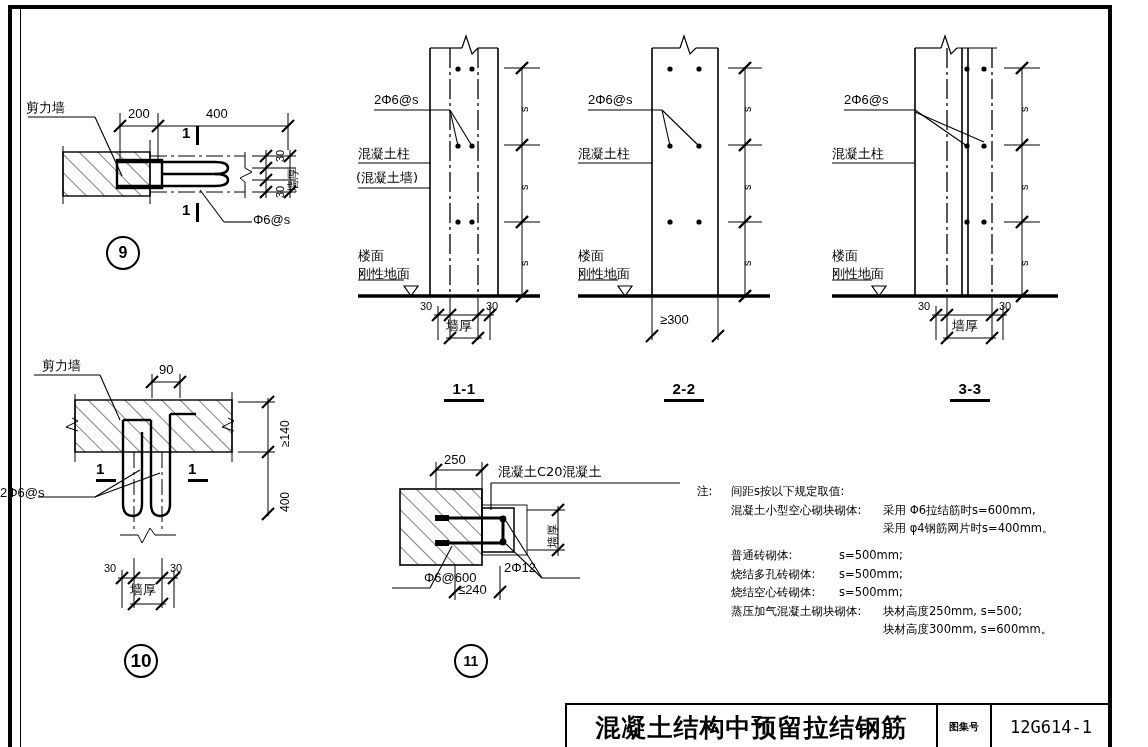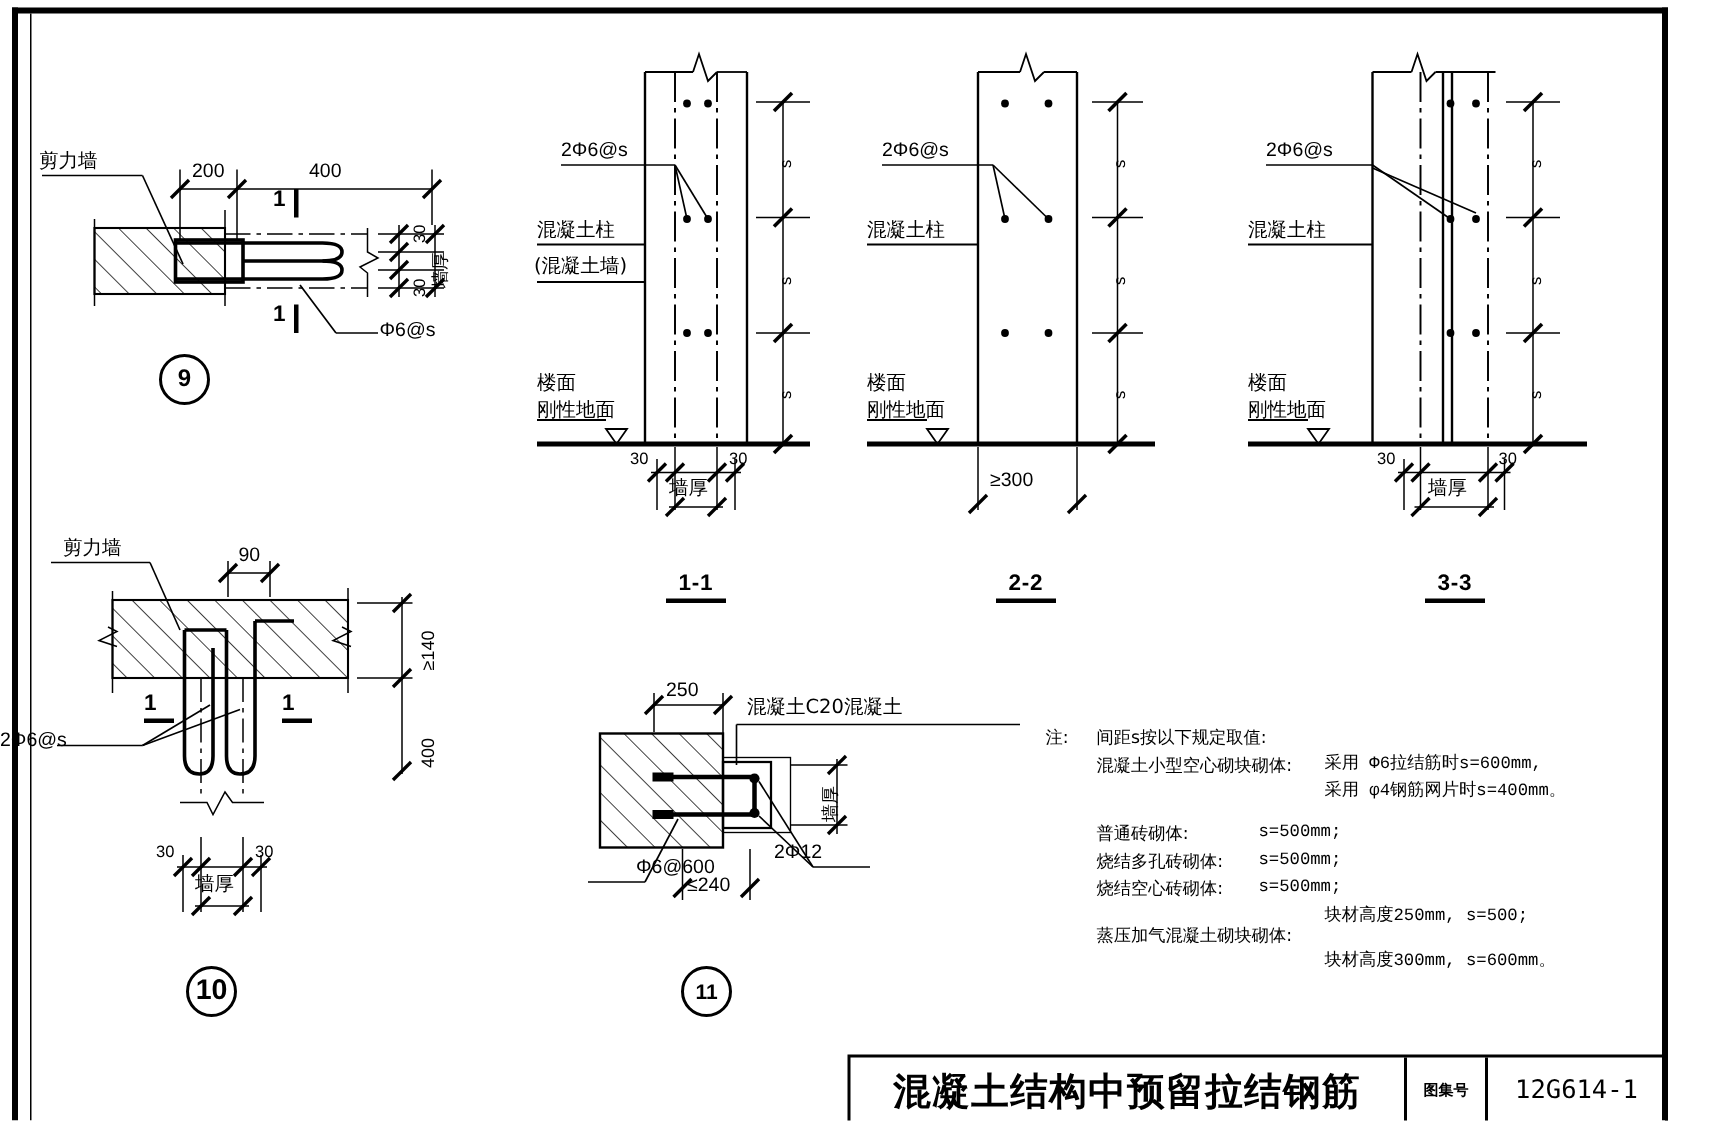--- a/index.html
+++ b/index.html
@@ -27,21 +27,21 @@
   .seclbl{position:absolute;font-size:15px;font-weight:bold;letter-spacing:0.5px;}
   .seclbl::after{content:"";display:block;height:2.5px;background:#000;margin-top:2px;}
 
   .cutmark{position:absolute;font-size:15px;font-weight:bold;}
   .cutbar{position:absolute;background:#000;}
 
   
   #notes-block{position:absolute;left:697px;top:482px;width:400px;font-size:11.5px;line-height:1.62;}
   .note-row{display:flex;}
   .note-key{flex:0 0 auto;}
-  .note-val{flex:1 1 auto;font-family:Liberation Mono, monospace;}
+  .note-val{flex:1 1 auto;}
 
   
   .tb{position:absolute;border:2.5px solid #000;box-sizing:border-box;}
   #title-block{left:565px;top:703px;width:547px;height:48px;display:flex;}
   #title-block .tbmain{flex:1 1 auto;display:flex;align-items:center;justify-content:center;
        font-size:25px;font-weight:bold;letter-spacing:1px;border-right:2px solid #000;}
   #title-block .tbkey{flex:0 0 52px;display:flex;align-items:center;justify-content:center;
        font-size:10px;font-weight:bold;border-right:2px solid #000;}
   #title-block .tbval{flex:0 0 118px;display:flex;align-items:center;justify-content:center;
        font-size:17px;font-family:"DejaVu Sans Mono","Liberation Mono",monospace;}
@@ -395,21 +395,21 @@
   <div class="lbl f11 rot90" style="left:1018px;top:190px;">s</div>
   <div class="lbl f11 rot90" style="left:1018px;top:266px;">s</div>
   <div class="lbl f11" style="left:918px;top:300px;">30</div>
   <div class="lbl f11" style="left:999px;top:300px;">30</div>
   <div class="lbl cn f13" style="left:952px;top:318px;">墙厚</div>
   <div class="seclbl" style="left:950px;top:380px;width:40px;text-align:center;">3-3</div>
 
   <div class="lbl f13" style="left:444px;top:452px;">250</div>
   <div class="lbl cn f13" style="left:498px;top:464px;">混凝土C20混凝土</div>
   <div class="lbl f12 rot90" style="left:546px;top:548px;">墙厚</div>
-  <div class="lbl f13" style="left:516px;top:560px;">2Φ12</div>
+  <div class="lbl f13" style="left:504px;top:560px;">2Φ12</div>
   <div class="lbl f13" style="left:392px;top:570px;margin-left:32px;">Φ6@600</div>
   <div class="lbl f13" style="left:458px;top:582px;">≤240</div>
   <div class="circnum" style="left:454px;top:644px;font-size:14px;">11</div>
 
   <div id="notes-block" class="cn">
     <div style="display:flex;">
       <div style="flex:0 0 34px;">注:</div>
       <div>间距s按以下规定取值:</div>
     </div>
     <div style="padding-left:34px;">
@@ -428,21 +428,21 @@
       </div>
       <div class="note-row">
         <div class="note-key" style="width:108px;">烧结多孔砖砌体:</div>
         <div class="note-val">s=500mm;</div>
       </div>
       <div class="note-row">
         <div class="note-key" style="width:108px;">烧结空心砖砌体:</div>
         <div class="note-val">s=500mm;</div>
       </div>
       <div class="note-row">
-        <div class="note-key" style="width:152px;margin-top:12px;">蒸压加气混凝土砌块砌体:</div>
+        <div class="note-key" style="width:152px;">蒸压加气混凝土砌块砌体:</div>
         <div class="note-val">块材高度250mm,  s=500;</div>
       </div>
       <div class="note-row">
         <div class="note-key" style="width:152px;"></div>
         <div class="note-val">块材高度300mm,  s=600mm。</div>
       </div>
     </div>
   </div>
 
   <div id="title-block" class="tb">

